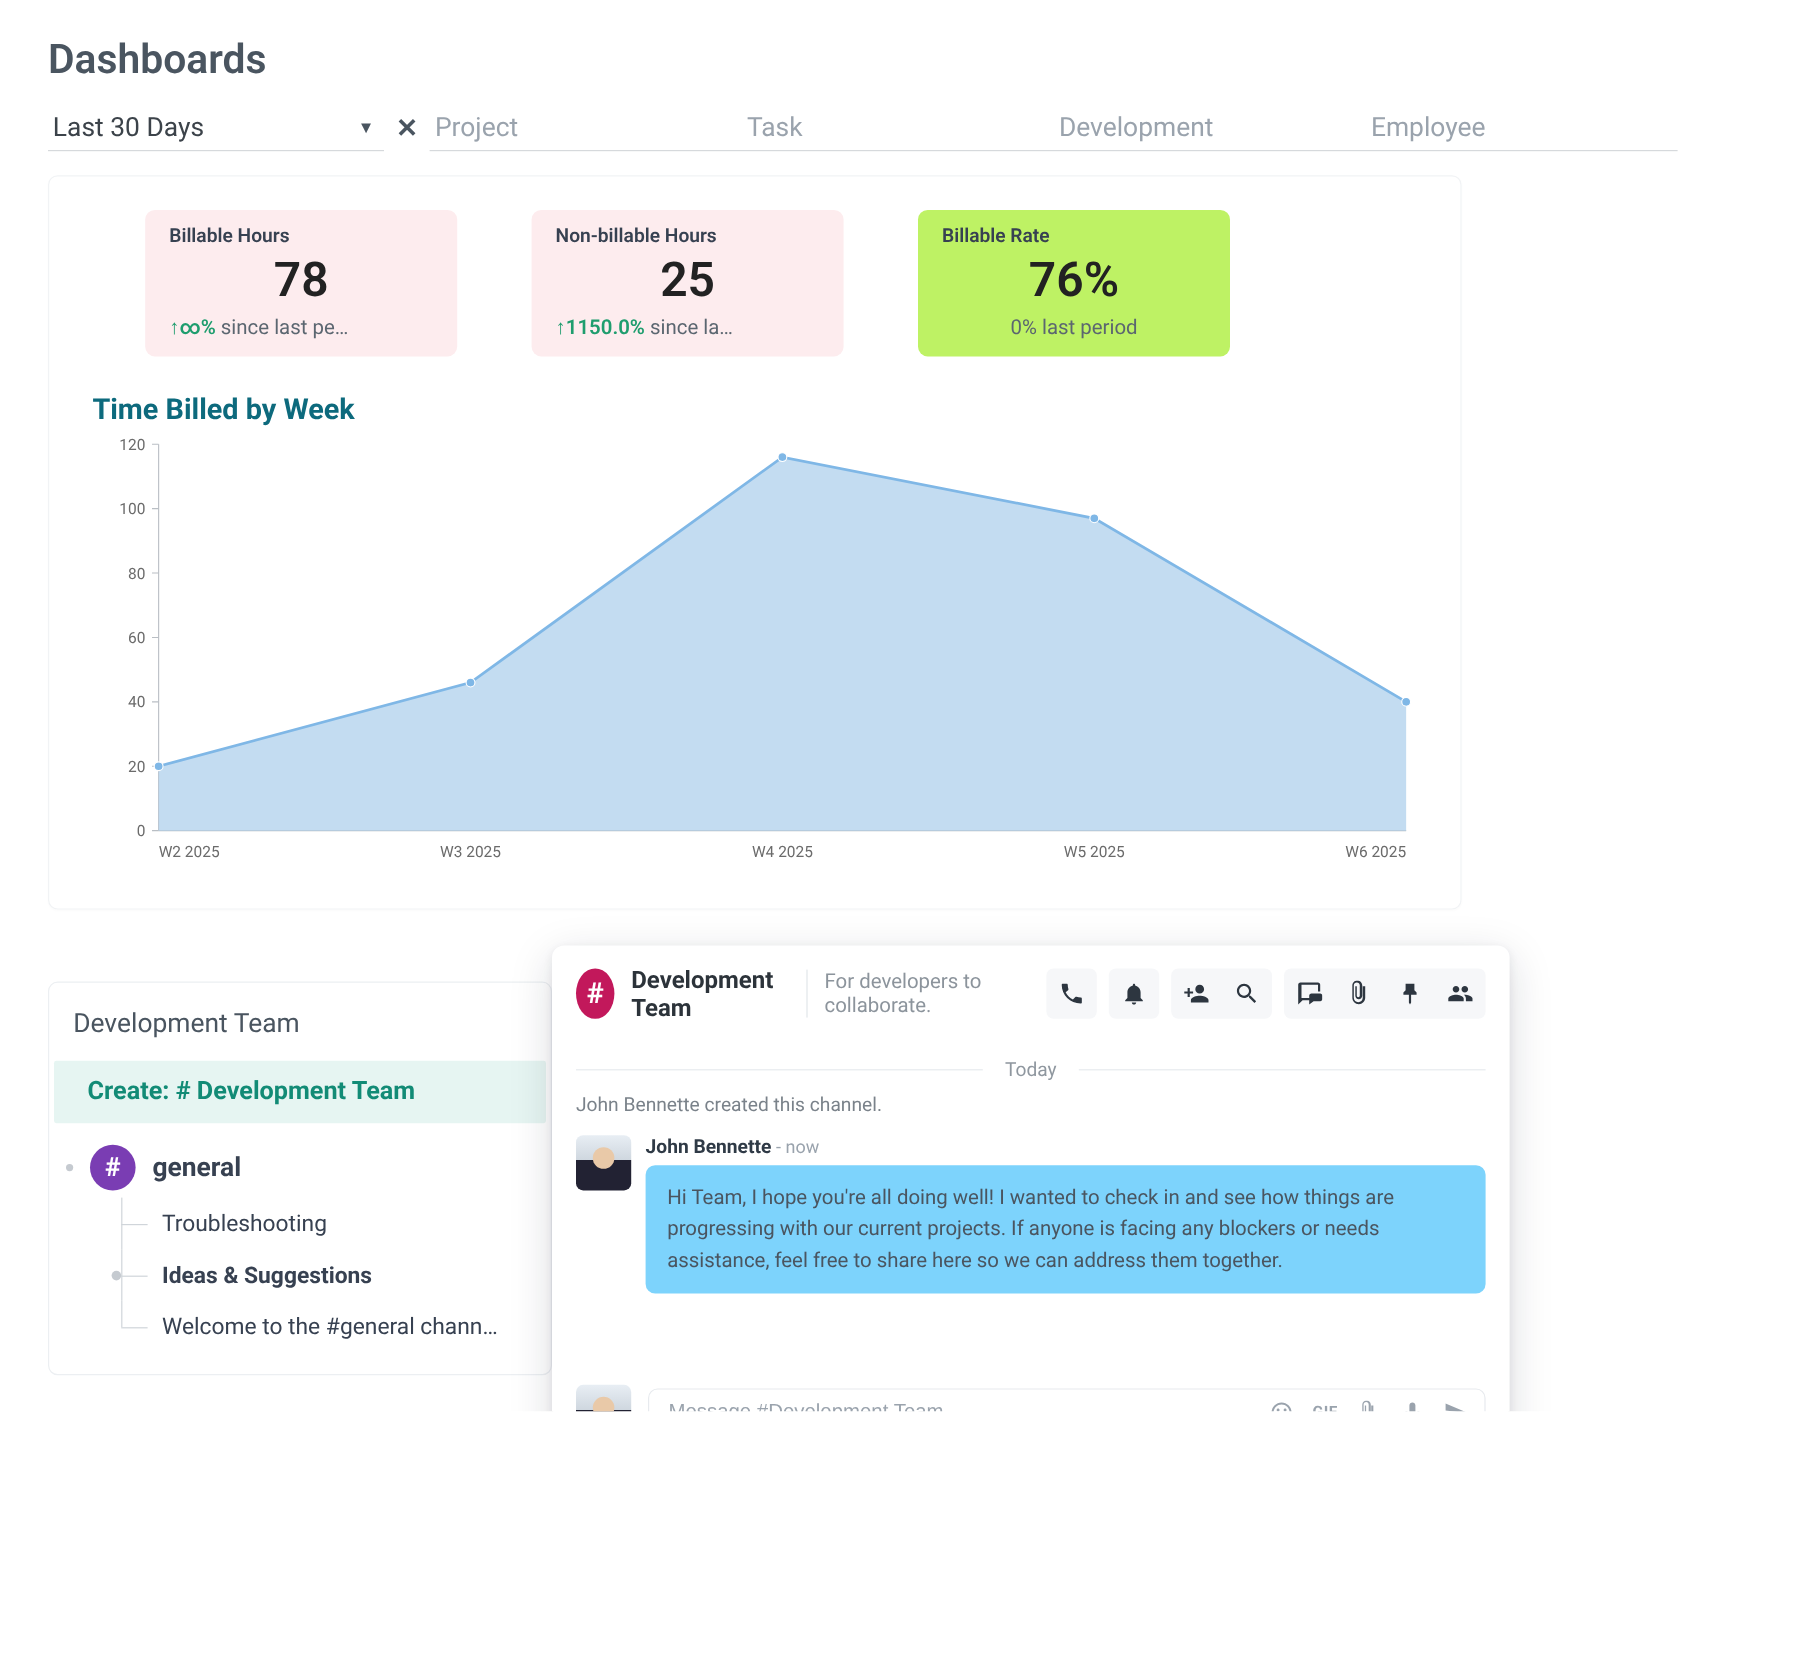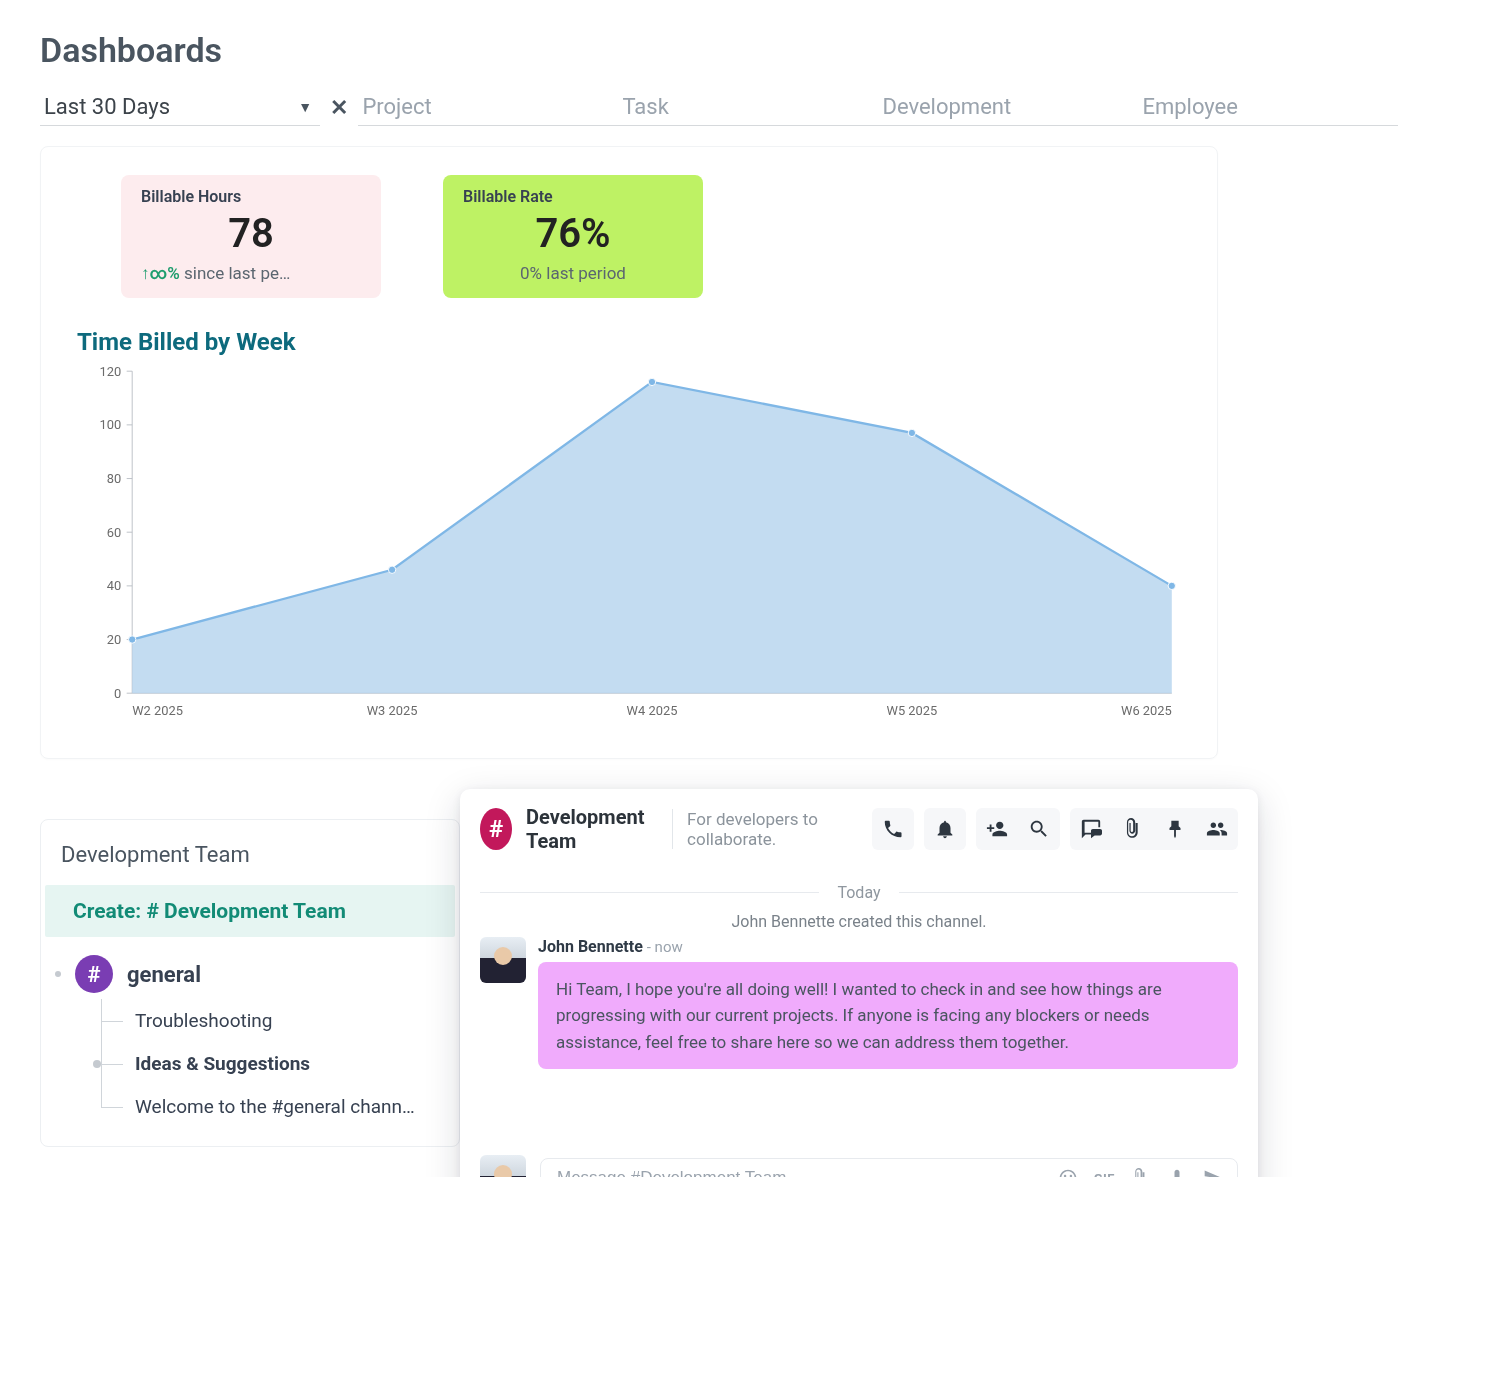--- a/index.html
+++ b/index.html
@@ -162,40 +162,40 @@
     width: 42px; height: 42px;
     display: flex; align-items: center; justify-content: center;
     color: #2d3640;
     cursor: pointer;
   }
   .action-btn svg { width: 22px; height: 22px; fill: currentColor; }
 
   .divider-row { display: flex; align-items: center; margin: 30px 0 10px 0; }
   .divider-row hr { flex: 1; border: none; border-top: 1px solid #e7eaee; }
   .divider-row .dlabel { padding: 0 18px; color: #8f979f; font-size: 16px; }
-  .sys-msg { text-align: center; color: #7a828a; font-size: 16px; margin-bottom: 6px; }
+  .sys-msg { text-align: left; color: #7a828a; font-size: 16px; margin-bottom: 16px; }
 
   .msg { display: flex; gap: 12px; margin-bottom: 18px; justify-content: space-between; }
   .avatar {
     width: 46px; height: 46px; border-radius: 6px; flex-shrink: 0;
     background: linear-gradient(180deg, #e8eef4 0%, #cfd7df 45%, #223 45%, #223 100%);
     position: relative; overflow: hidden;
   }
   .avatar::after {
     content: "";
     position: absolute; left: 50%; top: 22%; transform: translateX(-50%);
     width: 18px; height: 18px; border-radius: 50%;
     background: #e9c9a8;
   }
   .msg-body { flex: 1; }
   .msg-head { font-size: 16px; }
   .msg-head .author { font-weight: 700; color: #2f3a46; }
   .msg-head .when { color: #9aa3ad; font-size: 15px; }
   .msg-text {
-    margin-top: 6px; background: #f0abfc; border-radius: 8px;
+    margin-top: 6px; background: #7dd3fc; border-radius: 8px;
     padding: 14px 18px; font-size: 17px; line-height: 1.55;
     color: #4a5560; max-width: 750px;
   }
 
   .composer { margin-top: auto; display: flex; gap: 14px; align-items: center; }
   .compose-box {
     flex: 1; display: flex; align-items: center;
     border: 1px solid #e7eaee; border-radius: 8px;
     padding: 8px 14px;
   }
@@ -236,20 +236,25 @@
         </div>
     </div>
   </div>
 
   <div class="card">
     <div class="stats-row">
       <div class="stat pink">
         <div class="stat-label">Billable Hours</div>
         <div class="stat-value">78</div>
         <div class="stat-foot"><span class="up">↑∞%</span><span> since last pe…</span></div>
+      </div>
+      <div class="stat pink">
+        <div class="stat-label">Non-billable Hours</div>
+        <div class="stat-value">25</div>
+        <div class="stat-foot"><span class="up">↑1150.0%</span><span> since la…</span></div>
       </div>
       <div class="stat green">
         <div class="stat-label">Billable Rate</div>
         <div class="stat-value">76%</div>
         <div class="stat-foot center">0% last period</div>
       </div>
     </div>
 
     <div class="chart-title">Time Billed by Week</div>
     <div class="chart-wrap">

